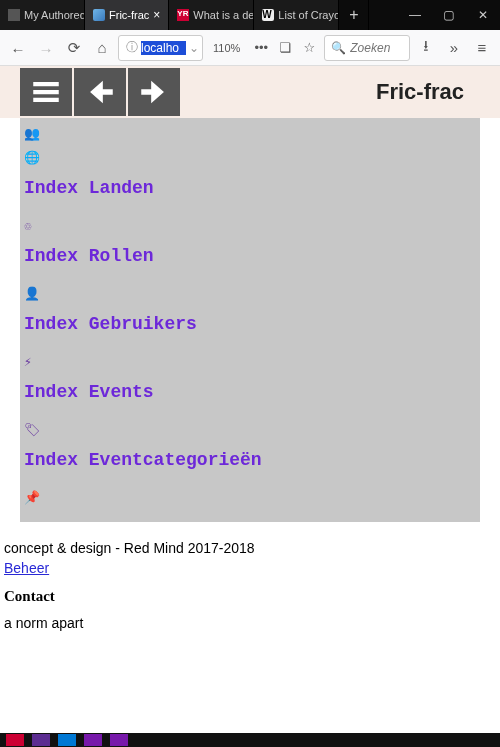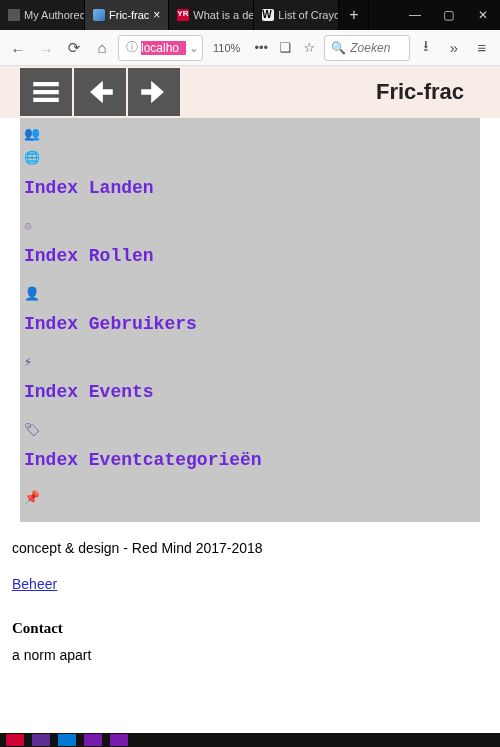--- a/index.html
+++ b/index.html
@@ -13,21 +13,21 @@
 .tab .favicon { width: 12px; height: 12px; margin-right: 4px; display: inline-block; flex-shrink: 0; }
 .tab .close { margin-left: 4px; font-size: 12px; }
 .tab.new { background: transparent; min-width: 30px; justify-content: center; font-size: 16px; }
 .win-controls { display: flex; }
 .win-btn { width: 34px; height: 30px; display: flex; align-items: center; justify-content: center; color: #ccc; font-size: 12px; cursor: pointer; }
 
 .toolbar { background: #f9f9fa; height: 36px; display: flex; align-items: center; padding: 0 6px; gap: 4px; border-bottom: 1px solid #ddd; }
 .toolbar .btn { width: 24px; height: 24px; display: flex; align-items: center; justify-content: center; color: #555; font-size: 15px; cursor: pointer; }
 .addr { flex: 0 0 auto; display: flex; align-items: center; background: #fff; border: 1px solid #ccc; border-radius: 3px; height: 26px; padding: 0 4px; width: 85px; }
 .addr .info { color: #999; font-size: 12px; margin: 0 3px; }
-.addr input { border: none; outline: none; font-size: 12px; width: 45px; background: #ec4899; color: #fff; }
+.addr input { border: none; outline: none; font-size: 12px; width: 45px; background: #1d4ed8; color: #fff; }
 .zoom { font-size: 11px; color: #555; margin: 0 6px; }
 .icon-group { display: flex; align-items: center; gap: 2px; }
 .icon-group .ic { width: 22px; height: 22px; display: flex; align-items: center; justify-content: center; color: #555; cursor: pointer; border: 1px solid #ddd; border-radius: 3px; font-size: 13px; }
 .icon-group .ic.nb { border: none; }
 .search { flex: 1; display: flex; align-items: center; border: 1px solid #ccc; border-radius: 3px; height: 26px; padding: 0 6px; background: #fff; }
 .search .mag { color: #888; font-size: 12px; margin-right: 4px; }
 .search input { border: none; outline: none; font-size: 12px; width: 100%; font-style: italic; color: #888; }
 
 
 .page { position: absolute; top: 66px; left: 0; right: 0; bottom: 14px; overflow: hidden; background: #fff; }
@@ -35,22 +35,22 @@
 .navbtns { display: flex; gap: 2px; padding-left: 20px; }
 .navbtn { width: 52px; height: 48px; background: #555; display: flex; align-items: center; justify-content: center; cursor: pointer; }
 .navbtn svg { width: 34px; height: 34px; }
 .title { margin-left: auto; margin-right: 36px; font-weight: bold; font-size: 22px; color: #222; }
 
 .menu { background: #c7c7c7; margin: 0 20px; padding: 2px 0 14px 0; font-family: "Courier New", monospace; }
 .menu .ic { color: #6a3ca0; font-size: 13px; padding: 6px 4px 2px 4px; }
 .menu .lnk { display: block; color: #6d28d9; font-weight: bold; font-size: 18px; padding: 10px 4px 14px 4px; text-decoration: none; cursor: pointer; }
 .menu .lnk.visited { color: #6a3ca0; }
 
-.footer { font-size: 14px; padding: 18px 4px 0 12px; }
-.footer .beheer { color: #2929d6; text-decoration: underline; display: inline-block; margin: 20px 0; cursor: pointer; }
+.footer { font-size: 14px; padding: 18px 4px 0 4px; }
+.footer .beheer { color: #2929d6; text-decoration: underline; display: inline-block; margin: 4px 0; cursor: pointer; }
 .footer h3 { font-size: 15px; margin: 8px 0; font-family: Liberation Serif, serif; }
 .footer .txt { margin-top: 10px; }
 
 .taskbar { position: absolute; bottom: 0; left: 0; right: 0; height: 14px; background: #111; display: flex; gap: 8px; padding-left: 6px; align-items: center; }
 .taskbar .app { width: 18px; height: 12px; }
 
 .fav-ff { background: linear-gradient(135deg,#6fb5e8,#3a7abd); border-radius: 2px; }
 .fav-yr { background: #cc0033; color: #fff; font-size: 8px; font-weight: bold; display: flex; align-items: center; justify-content: center; }
 .fav-w { background: #eee; color: #000; font-size: 10px; font-weight: bold; display: flex; align-items: center; justify-content: center; border-radius: 2px; }
 </style>

